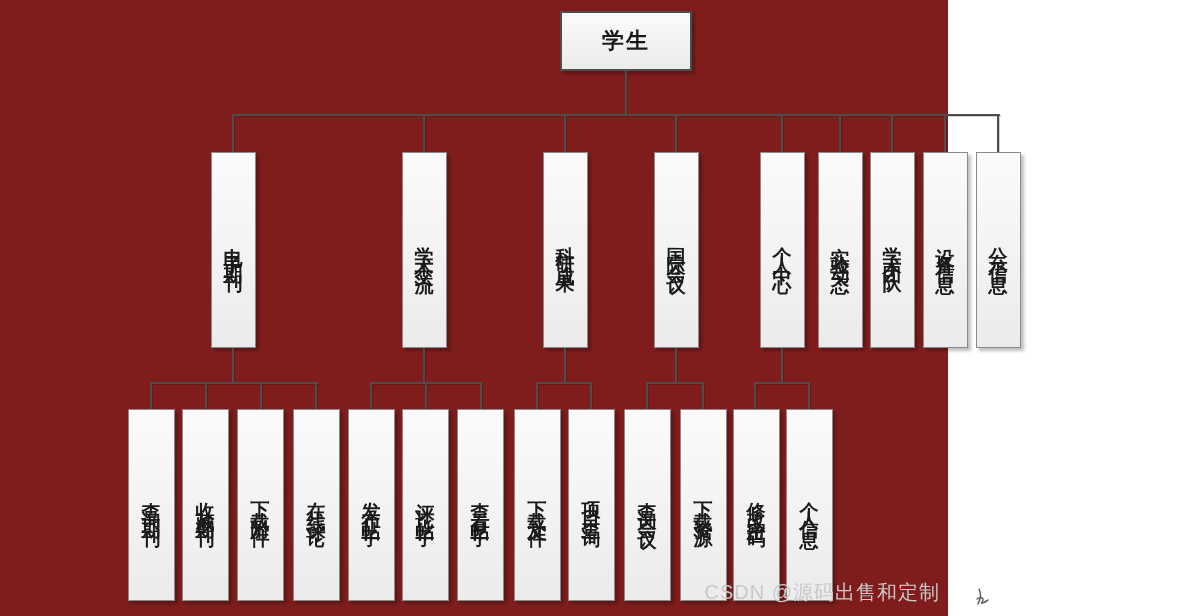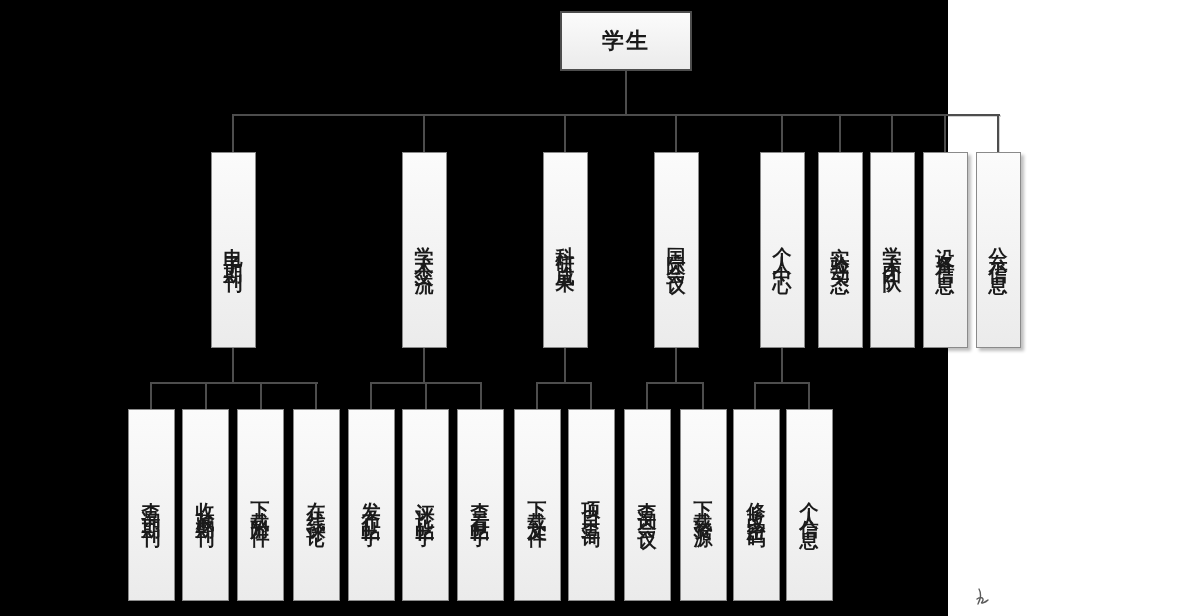--- a/index.html
+++ b/index.html
@@ -5,21 +5,21 @@
   html, body { margin: 0; padding: 0; }
   body {
     width: 1188px; height: 616px;
     background: #ffffff;
     font-family: "Liberation Sans", sans-serif;
     overflow: hidden;
   }
   #stage {
     position: relative;
     width: 948px; height: 616px;
-    background: #000000;
+    background: #7f1d1d;
   }
   .node {
     position: absolute;
     box-sizing: border-box;
     border: 1px solid #8a8a8a;
     background: linear-gradient(180deg, #fbfbfb 0%, #f4f4f4 45%, #ebebeb 100%);
     box-shadow: 3px 3px 3px rgba(0,0,0,0.25);
     display: flex;
     align-items: center;
     justify-content: center;
@@ -125,17 +125,18 @@
   <div class="node vnode" style="left:348px;top:409px;width:47px;height:192px">发布帖子</div>
   <div class="node vnode" style="left:402px;top:409px;width:47px;height:192px">评论帖子</div>
   <div class="node vnode" style="left:457px;top:409px;width:47px;height:192px">查看帖子</div>
   <div class="node vnode" style="left:514px;top:409px;width:47px;height:192px">下载文件</div>
   <div class="node vnode" style="left:568px;top:409px;width:47px;height:192px">项目查询</div>
   <div class="node vnode" style="left:624px;top:409px;width:47px;height:192px">查询会议</div>
   <div class="node vnode" style="left:680px;top:409px;width:47px;height:192px">下载资源</div>
   <div class="node vnode" style="left:733px;top:409px;width:47px;height:192px">修改密码</div>
   <div class="node vnode" style="left:786px;top:409px;width:47px;height:192px">个人信息</div>
 
+  <div class="watermark">CSDN @源码出售和定制</div>
   <svg class="scribble" viewBox="0 0 24 22">
     <path d="M6,3 C9,8 7,14 5,18 M4,13 C8,10 12,12 9,16 C7,18 12,17 15,14" fill="none" stroke="#5a5a5a" stroke-width="1.4" stroke-linecap="round"></path>
   </svg>
 
 </div>
 
 </body></html>

